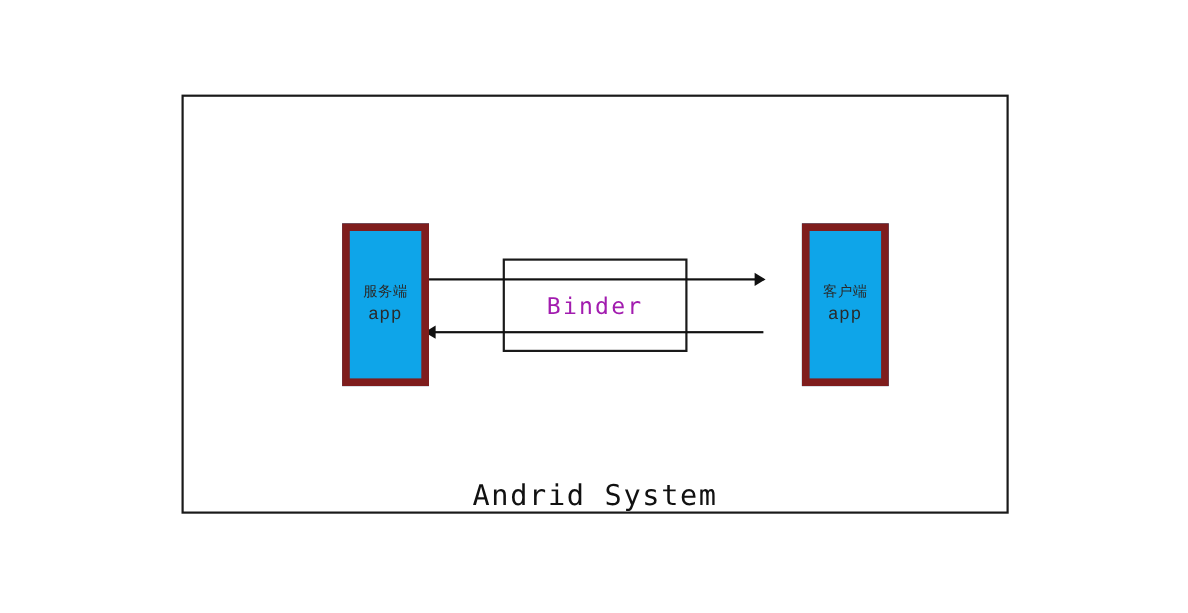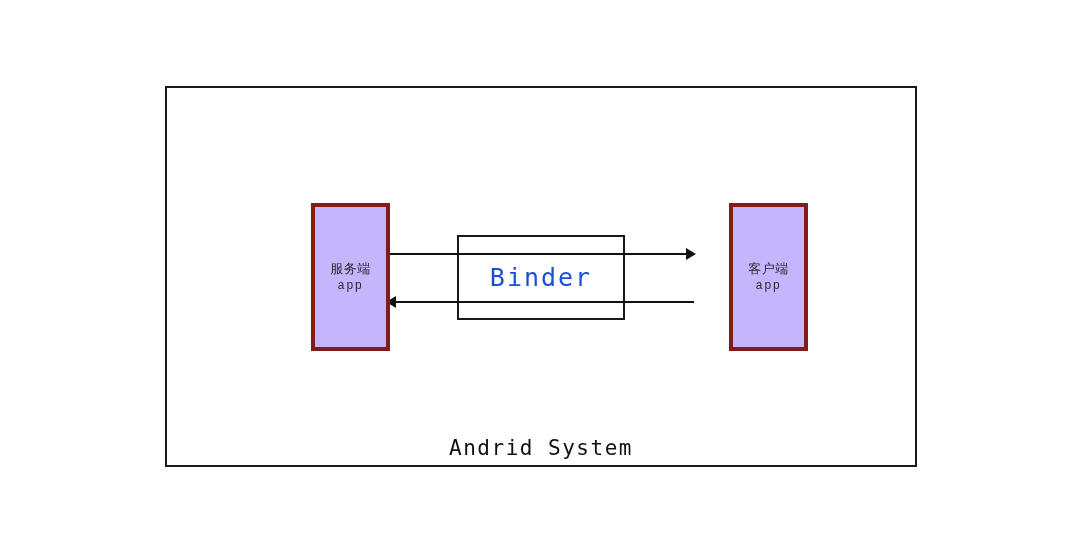--- a/index.html
+++ b/index.html
@@ -30,49 +30,49 @@
     box-sizing: border-box;
     background: #ffffff;
   }
   .system-label {
     position: absolute;
     left: 165px;
     top: 436px;
     width: 752px;
     text-align: center;
     font-family: "DejaVu Sans Mono", "Liberation Mono", monospace;
-    font-size: 21px;
+    font-size: 26px;
     letter-spacing: 1.5px;
     color: #111111;
     white-space: nowrap;
   }
 
   
   .node-box {
     position: absolute;
-    border: 4px solid #7f1d1d;
+    border: 7px solid #7f1d1d;
     box-sizing: border-box;
-    background: #c4b5fd;
+    background: #0ea5e9;
     display: flex;
     flex-direction: column;
     align-items: center;
     justify-content: center;
     z-index: 3;
   }
   .node-box .cn-label {
     font-family: "DejaVu Sans", "Liberation Sans", sans-serif;
     font-size: 13px;
     line-height: 1.35;
     color: #2a2a2a;
     letter-spacing: 0.5px;
     white-space: nowrap;
   }
   .node-box .en-label {
-    font-family: Liberation Mono, monospace;
-    font-size: 12px;
+    font-family: Liberation Sans, sans-serif;
+    font-size: 16px;
     line-height: 1.35;
     color: #2a2a2a;
     letter-spacing: 1.5px;
     white-space: nowrap;
   }
 
   #server-box {
     left: 311px;
     top: 203px;
     width: 79px;
@@ -96,23 +96,23 @@
     border: 2px solid #1a1a1a;
     box-sizing: border-box;
     background: transparent;
     display: flex;
     align-items: center;
     justify-content: center;
     z-index: 1;
   }
   #binder-box .binder-label {
     font-family: "DejaVu Sans Mono", "Liberation Mono", monospace;
-    font-size: 25px;
+    font-size: 21px;
     letter-spacing: 2px;
-    color: #1d4ed8;
+    color: #a21caf;
     white-space: nowrap;
   }
 
   
   .arrow-line {
     position: absolute;
     height: 2px;
     background: #111111;
     z-index: 2;
   }

